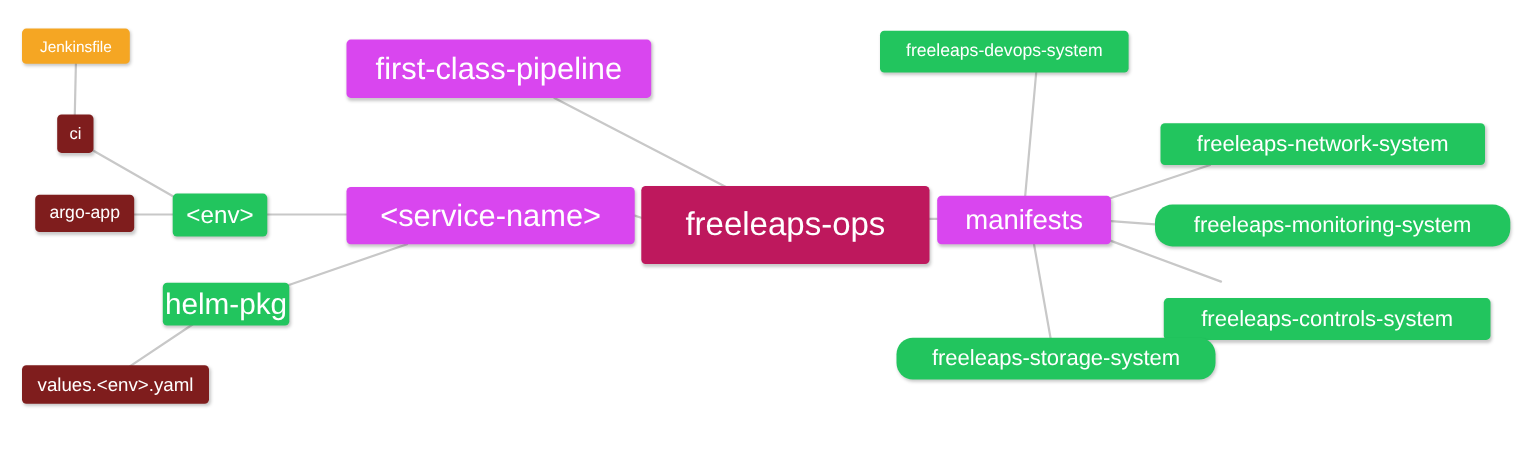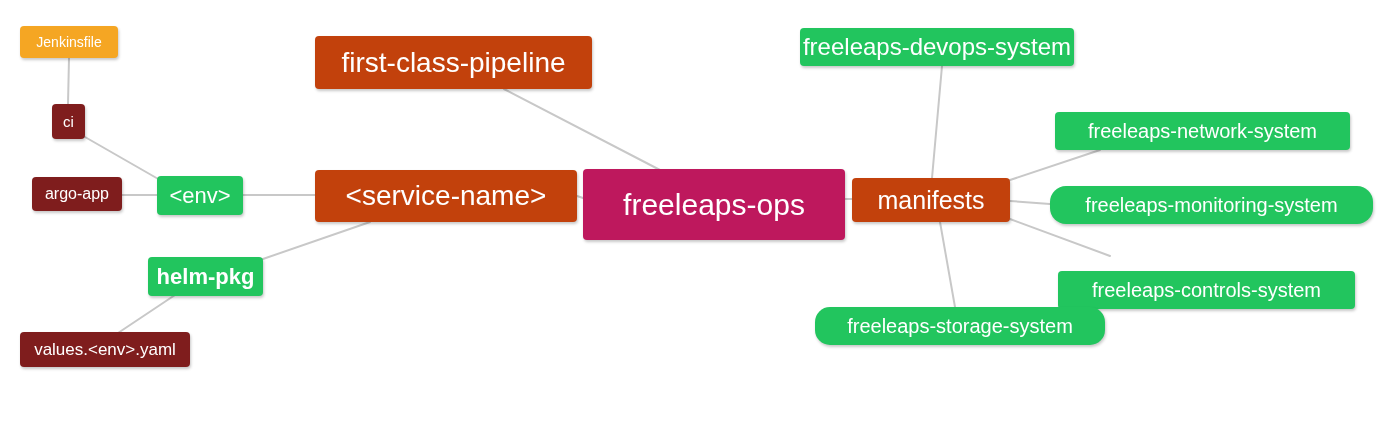--- a/index.html
+++ b/index.html
@@ -33,21 +33,21 @@
     box-sizing: border-box;
     border-radius: 4px;
     color: #ffffff;
     white-space: nowrap;
     letter-spacing: 0px;
     box-shadow: 1px 2px 3px rgba(0,0,0,0.22);
     line-height: 1;
     padding: 0 10px;
   }
   .n-root   { background: #be185d; }
-  .n-blue   { background: #c2410c; }
+  .n-blue   { background: #d946ef; }
   .n-green  { background: #22C55E; }
   .n-orange { background: #F5A623; }
   .n-red    { background: #7f1d1d; }
 </style>
 </head>
 <body>
 
 <div id="canvas">
   <svg id="edges" viewBox="0 0 1390 421">
       <line x1="69" y1="58" x2="68" y2="104" stroke="#c8c8c8" stroke-width="2" stroke-linecap="round"></line>
@@ -63,25 +63,25 @@
       <line x1="1010" y1="180" x2="1100" y2="150" stroke="#c8c8c8" stroke-width="2" stroke-linecap="round"></line>
       <line x1="1010" y1="201" x2="1050" y2="204" stroke="#c8c8c8" stroke-width="2" stroke-linecap="round"></line>
       <line x1="1010" y1="219" x2="1110" y2="256" stroke="#c8c8c8" stroke-width="2" stroke-linecap="round"></line>
       <line x1="940" y1="222" x2="955" y2="307" stroke="#c8c8c8" stroke-width="2" stroke-linecap="round"></line>
     </svg>
   <div id="node-layer">
       <div class="node n-orange" style="left: 20px; top: 26px; width: 98px; height: 32px; font-size: 14px;">Jenkinsfile</div>
       <div class="node n-red" style="left: 52px; top: 104px; width: 33px; height: 35px; font-size: 15px;">ci</div>
       <div class="node n-red" style="left: 32px; top: 177px; width: 90px; height: 34px; font-size: 16px;">argo-app</div>
       <div class="node n-green" style="left: 157px; top: 176px; width: 86px; height: 39px; font-size: 22px;">&lt;env&gt;</div>
-      <div class="node n-green" style="left: 148px; top: 257px; width: 115px; height: 39px; font-size: 22px; font-weight: bold;">helm-pkg</div>
+      <div class="node n-green" style="left: 148px; top: 257px; width: 115px; height: 39px; font-size: 27px;">helm-pkg</div>
       <div class="node n-red" style="left: 20px; top: 332px; width: 170px; height: 35px; font-size: 17px;">values.&lt;env&gt;.yaml</div>
       <div class="node n-blue" style="left: 315px; top: 36px; width: 277px; height: 53px; font-size: 28px;">first-class-pipeline</div>
       <div class="node n-blue" style="left: 315px; top: 170px; width: 262px; height: 52px; font-size: 28px;">&lt;service-name&gt;</div>
       <div class="node n-root" style="left: 583px; top: 169px; width: 262px; height: 71px; font-size: 30px;">freeleaps-ops</div>
       <div class="node n-blue" style="left: 852px; top: 178px; width: 158px; height: 44px; font-size: 25px;">manifests</div>
-      <div class="node n-green" style="left: 800px; top: 28px; width: 274px; height: 38px; font-size: 24px;">freeleaps-devops-system</div>
+      <div class="node n-green" style="left: 800px; top: 28px; width: 226px; height: 38px; font-size: 16px;">freeleaps-devops-system</div>
       <div class="node n-green" style="left: 1055px; top: 112px; width: 295px; height: 38px; font-size: 20px;">freeleaps-network-system</div>
       <div class="node n-green" style="left: 1050px; top: 186px; width: 323px; height: 38px; font-size: 20px; border-radius: 16px;">freeleaps-monitoring-system</div>
       <div class="node n-green" style="left: 1058px; top: 256px; width: 297px; height: 38px; font-size: 20px; margin-top: 15px;">freeleaps-controls-system</div>
       <div class="node n-green" style="left: 815px; top: 307px; width: 290px; height: 38px; font-size: 20px; border-radius: 15px;">freeleaps-storage-system</div>
     </div>
 </div>
 
 </body></html>

